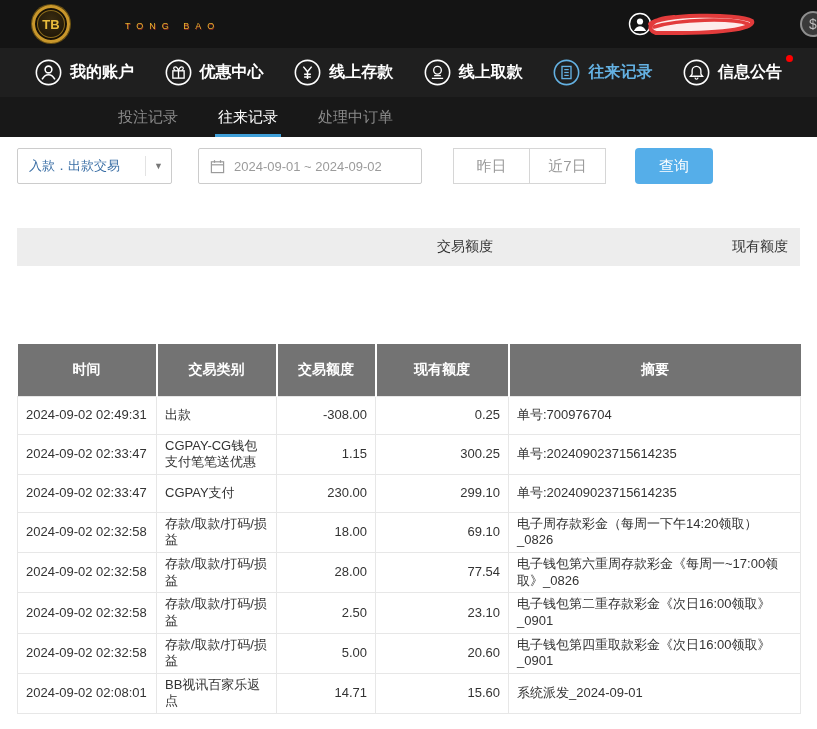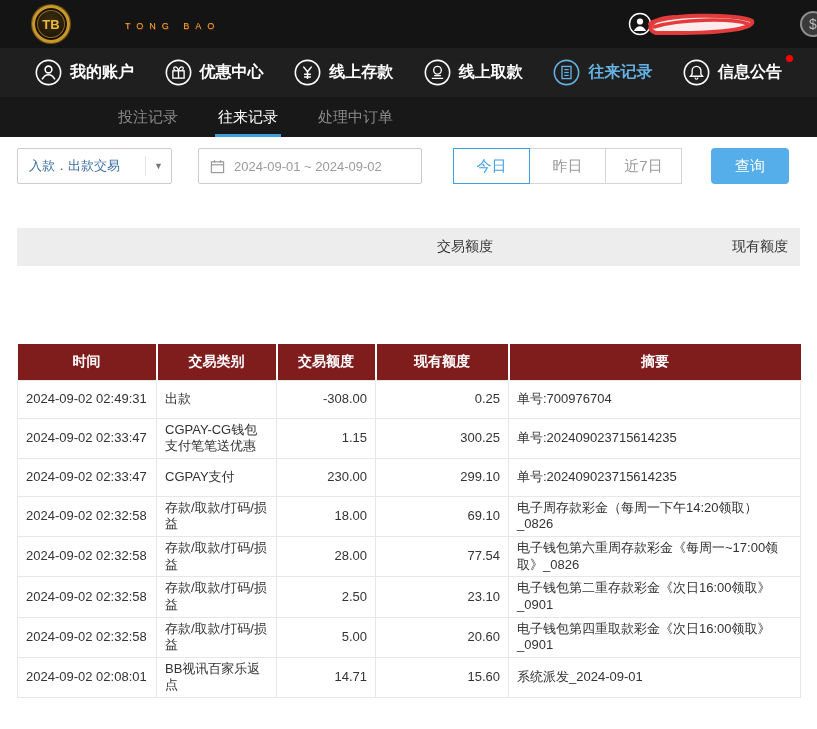--- a/index.html
+++ b/index.html
@@ -107,22 +107,22 @@
     height:43px; display:flex; align-items:center; font-size:14px; color:#333;
   }
   .summary-body .s-col1 { justify-content:center; border-right:1px solid #e5e5e5; }
   .summary-body .s-col2 { justify-content:center; border-right:1px solid #e5e5e5; }
   .summary-body .s-col3 { justify-content:flex-end; }
   
   .data-table {
     width:783px; margin:78px 17px 0; border-collapse:collapse; table-layout:fixed;
   }
   .data-table th {
-    background:#7f1d1d; color:#fff; font-size:14px; font-weight:bold;
-    height:36px; border-right:2px solid #fff; text-align:center;
+    background:#737373; color:#fff; font-size:14px; font-weight:bold;
+    height:52px; border-right:2px solid #fff; text-align:center;
   }
   .data-table th:last-child { border-right:none; }
   .data-table td {
     border:1px solid #e7e7e7; font-size:13px; color:#333;
     height:38px; padding:3px 8px; line-height:1.28; vertical-align:middle;
     word-break:break-word;
   }
   .c-time { padding-left:6px; white-space:nowrap; }
   .c-amount, .c-balance { text-align:right; }
 </style>
@@ -230,21 +230,20 @@
   <div class="datefield">
     <svg class="cal-icon" viewBox="0 0 16 16">
       <rect x="1.5" y="3" width="13" height="11.5" fill="none" stroke="#9b9b9b" stroke-width="1.3"></rect>
       <line x1="1.5" y1="6.2" x2="14.5" y2="6.2" stroke="#9b9b9b" stroke-width="1.3"></line>
       <line x1="4.8" y1="1.2" x2="4.8" y2="4" stroke="#9b9b9b" stroke-width="1.3"></line>
       <line x1="11.2" y1="1.2" x2="11.2" y2="4" stroke="#9b9b9b" stroke-width="1.3"></line>
     </svg>
     <span>2024-09-01 ~ 2024-09-02</span>
   </div>
   <div class="btn-group">
-    <button class="range-btn active">今日</button>
     <button class="range-btn">昨日</button>
     <button class="range-btn">近7日</button>
   </div>
   <button class="search-btn">查询</button>
 </div>
 
 <div class="summary">
   <div class="summary-header">
     <div class="s-col1"></div>
     <div class="s-col2">交易额度</div>

